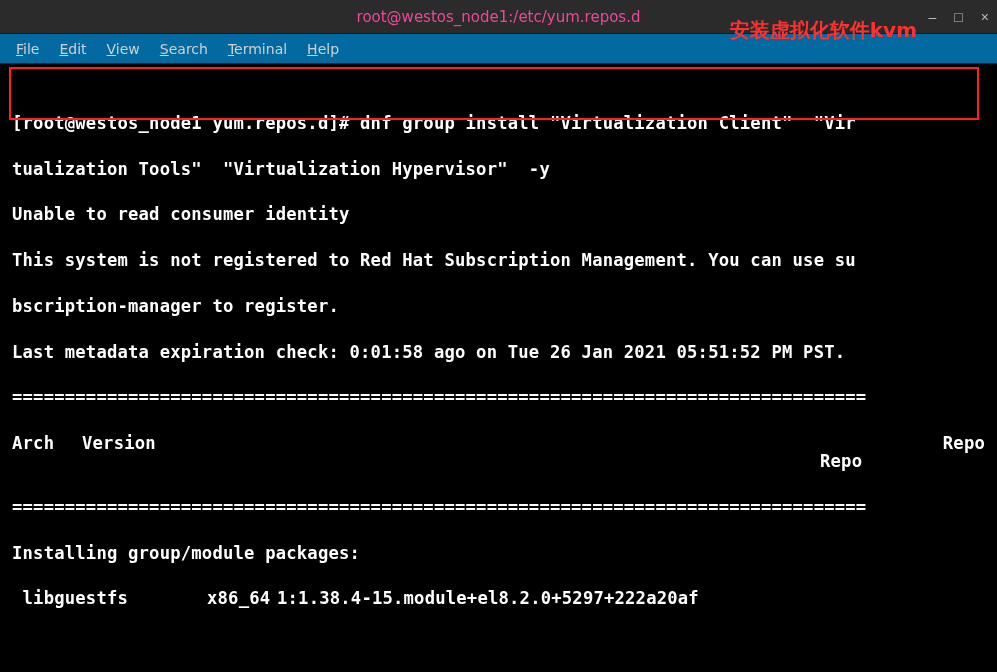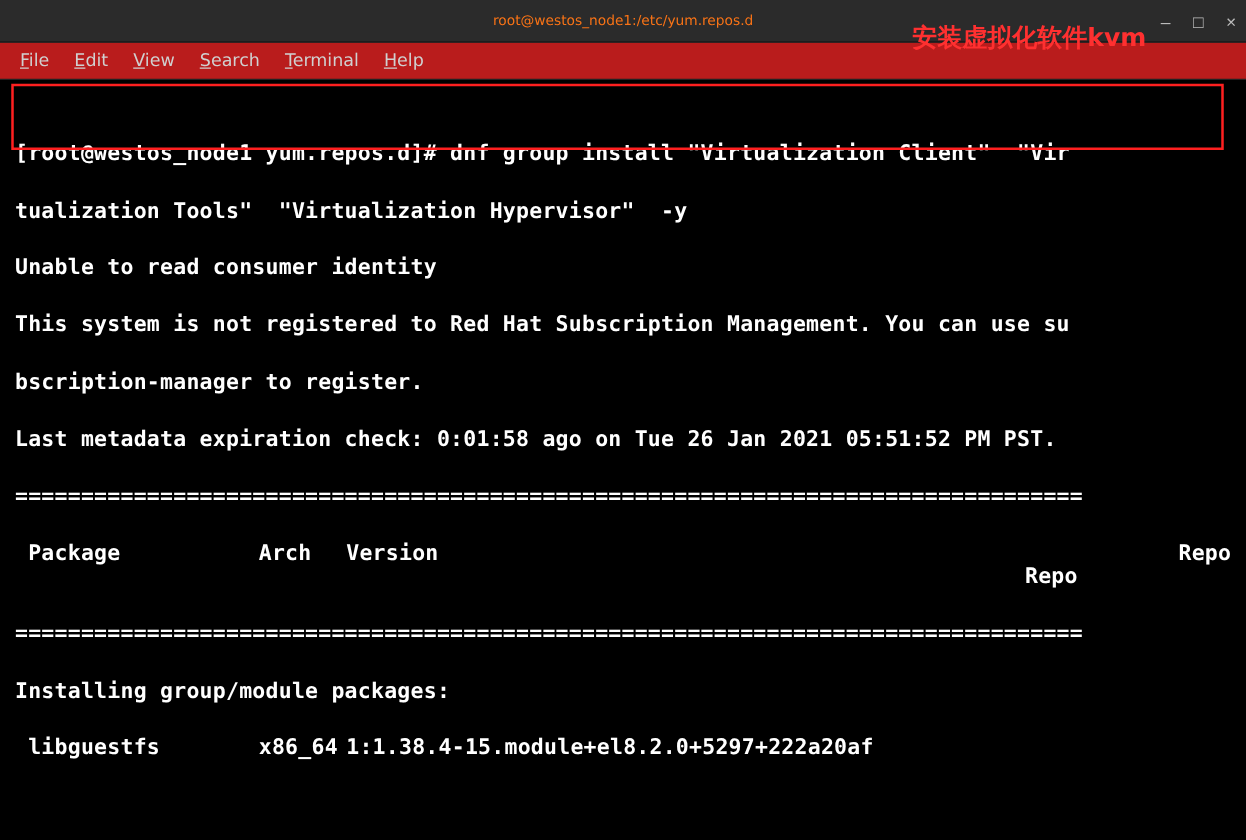--- a/index.html
+++ b/index.html
@@ -15,23 +15,23 @@
   .titlebar {
     background: #2b2b2b;
     height: 34px;
     display: flex;
     align-items: center;
     justify-content: center;
     position: relative;
     border-bottom: 1px solid #1a1a1a;
   }
   .titlebar-title {
-    color: #f97316;
+    color: #ec4899;
     font-family: "DejaVu Sans", sans-serif;
-    font-size: 11px;
+    font-size: 15px;
   }
   .overlay-text {
     position: absolute;
     right: 80px;
     top: 17px;
     color: #ff3030;
     font-size: 20px;
     font-weight: bold;
     font-family: "DejaVu Sans", sans-serif;
   }
@@ -44,21 +44,21 @@
     align-items: center;
     gap: 18px;
   }
   .win-btn {
     color: #bbb;
     font-size: 14px;
     cursor: pointer;
     font-family: sans-serif;
   }
   .menubar {
-    background: #b91c1c;
+    background: #0369a1;
     height: 30px;
     display: flex;
     align-items: center;
     padding: 0 8px;
     gap: 4px;
     border-bottom: 1px solid #222;
     font-family: "DejaVu Sans", sans-serif;
   }
   .menu-item {
     color: #d0d0d0;
@@ -119,20 +119,20 @@
 
 <div class="terminal">
   <div class="highlight-box"></div>
 <div>[root@westos_node1 yum.repos.d]# dnf group install "Virtualization Client"  "Vir</div>
 <div>tualization Tools"  "Virtualization Hypervisor"  -y</div>
 <div>Unable to read consumer identity</div>
 <div>This system is not registered to Red Hat Subscription Management. You can use su</div>
 <div>bscription-manager to register.</div>
 <div>Last metadata expiration check: 0:01:58 ago on Tue 26 Jan 2021 05:51:52 PM PST.</div>
 <div>=================================================================================</div>
-<div class="cols"><span class="c-pkg"> Package</span><span class="c-arch">Arch</span><span class="c-ver">Version</span><span class="c-repo">Repo</span><span class="c-size">Repo</span></div>
+<div class="cols"><span class="c-arch">Arch</span><span class="c-ver">Version</span><span class="c-repo">Repo</span><span class="c-size">Repo</span></div>
 <div>=================================================================================</div>
 <div>Installing group/module packages:</div>
 <div id="pkg-group"><div class="cols"><span class="c-pkg"> libguestfs</span><span class="c-arch">x86_64</span><span class="c-ver">1:1.38.4-15.module+el8.2.0+5297+222a20af</span><span class="c-repo"></span><span class="c-size"></span></div></div>
 
 
 
 </div>
 
 </body></html>

